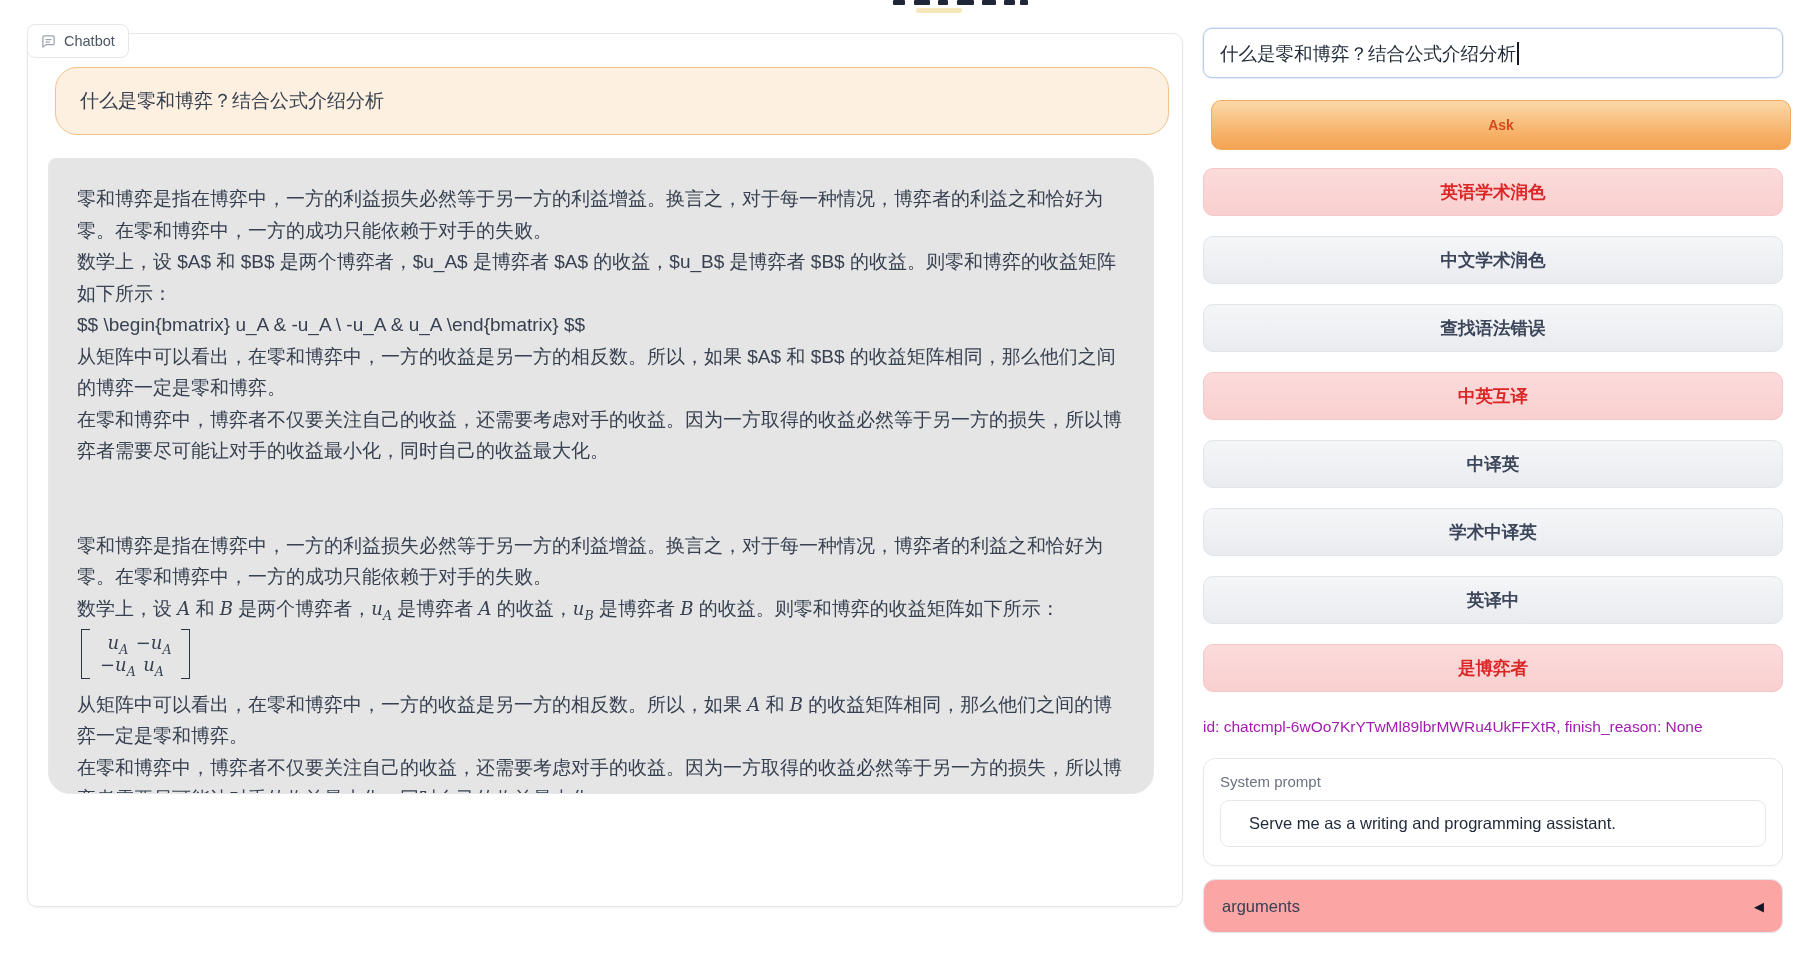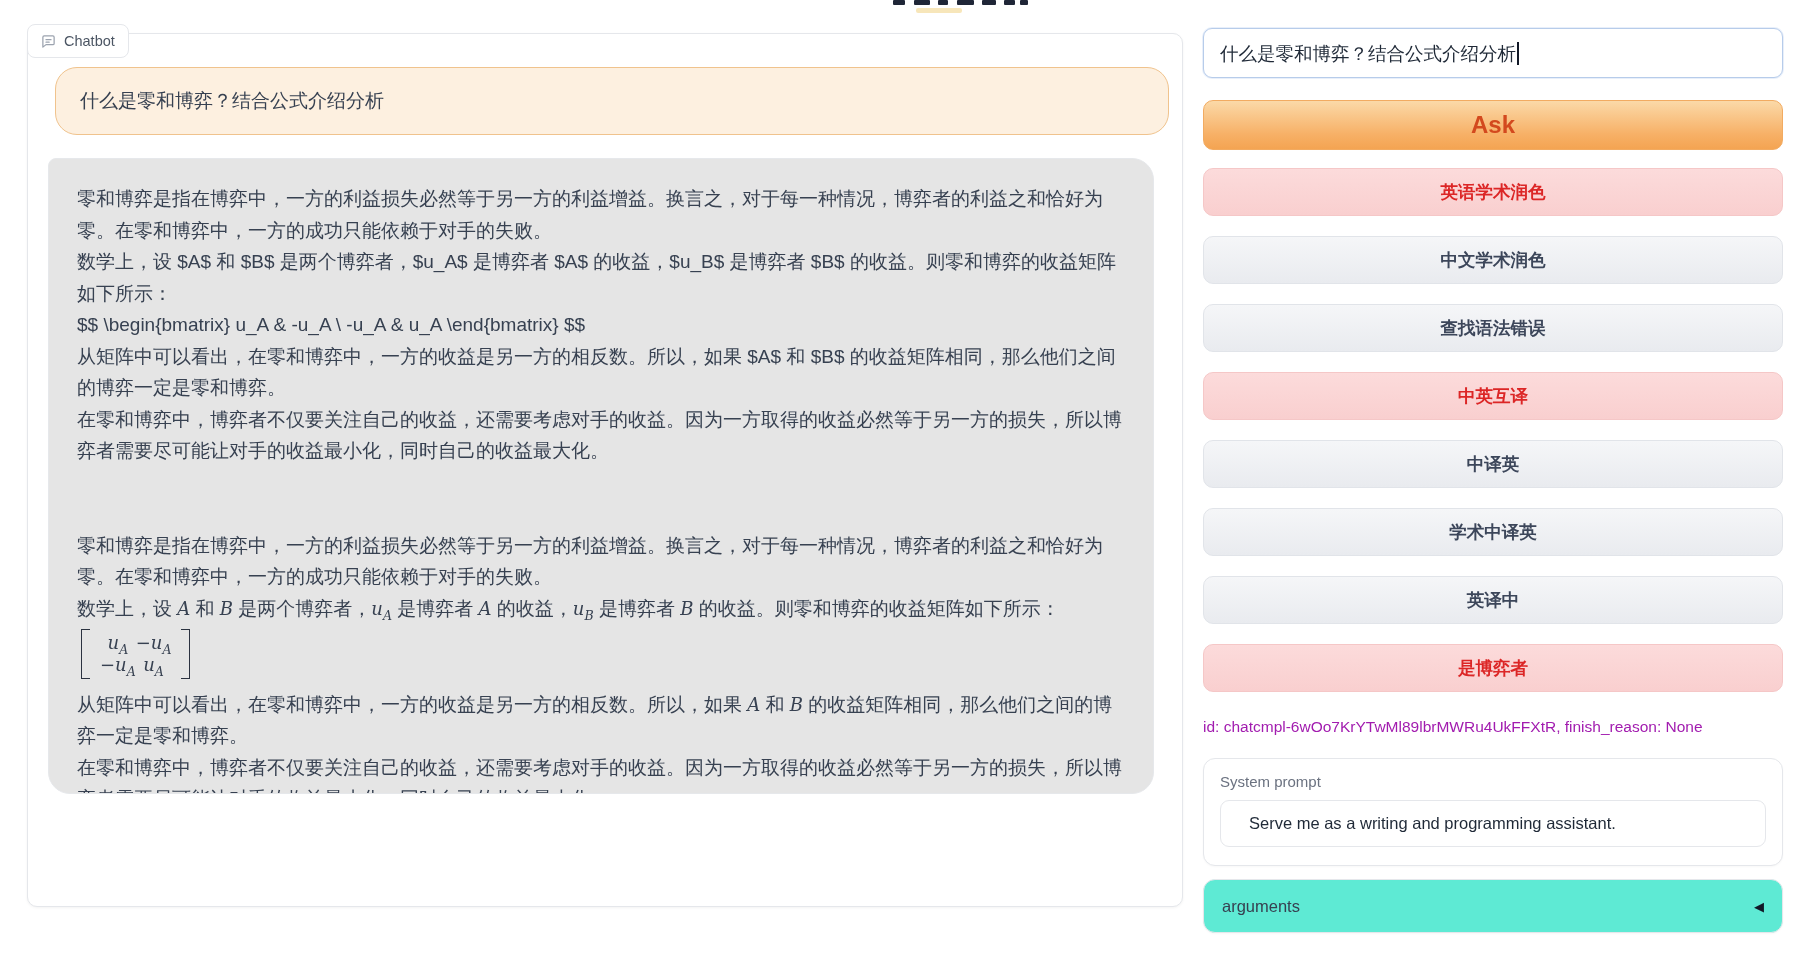--- a/index.html
+++ b/index.html
@@ -62,23 +62,23 @@
     height:50px;border:1px solid #b7ccea;border-radius:9px;background:#fff;
     box-shadow:0 0 0 1px rgba(130,165,225,.18);
     display:flex;align-items:center;padding:0 16px;
     font-size:18.5px;color:#1f2937;box-sizing:border-box;margin-bottom:22px;
   }
   .caret{display:inline-block;width:1.5px;height:23px;background:#111827;margin-left:1px;}
   .ask-btn{
     width:100%;height:50px;margin-bottom:18px;
     border:1px solid #f2ab61;border-radius:10px;
     background:linear-gradient(180deg,#fbd9a8 0%,#f7b066 70%,#f4a452 100%);
-    color:#d3491e;font-weight:700;font-size:24px;
+    color:#d3491e;font-weight:700;font-size:14px;
     font-family:"Liberation Sans","DejaVu Sans",sans-serif;
-    display:flex;align-items:center;justify-content:center;cursor:pointer;
+    display:flex;align-items:center;justify-content:center;cursor:pointer;margin-left:8px;
   }
   .btn-grid{display:grid;grid-template-columns:1fr;column-gap:22px;row-gap:20px;margin-bottom:26px;}
   .fn-btn{
     height:48px;border-radius:10px;font-size:17.5px;font-weight:700;
     font-family:"Liberation Sans","DejaVu Sans",sans-serif;
     display:flex;align-items:center;justify-content:center;cursor:pointer;
   }
   .fn-btn.secondary{
     background:linear-gradient(180deg,#f5f6f8 0%,#e9ebef 100%);
     border:1px solid #e1e4e9;color:#3c465a;
@@ -92,21 +92,21 @@
     border:1px solid #e5e7eb;border-radius:12px;background:#fff;
     box-shadow:0 1px 2px rgba(0,0,0,.03);
     padding:14px 16px 18px;margin-bottom:13px;box-sizing:border-box;
   }
   .system-label{font-size:15px;color:#6b7280;margin-bottom:10px;}
   .system-value{
     border:1px solid #e5e7eb;border-radius:9px;
     padding:13px 28px;font-size:16.5px;color:#1f2937;
   }
   .accordion{
-    border:1px solid #e5e7eb;border-radius:12px;background:#5eead4;height:54px;
+    border:1px solid #e5e7eb;border-radius:12px;background:#fca5a5;height:54px;
     box-shadow:0 1px 2px rgba(0,0,0,.03);
     display:flex;align-items:center;justify-content:space-between;
     padding:0 18px;font-size:16.5px;color:#374151;cursor:pointer;box-sizing:border-box;
   }
   .tri{font-size:13px;color:#111827;}
 </style>
 </head>
 <body>
 
 <div>

